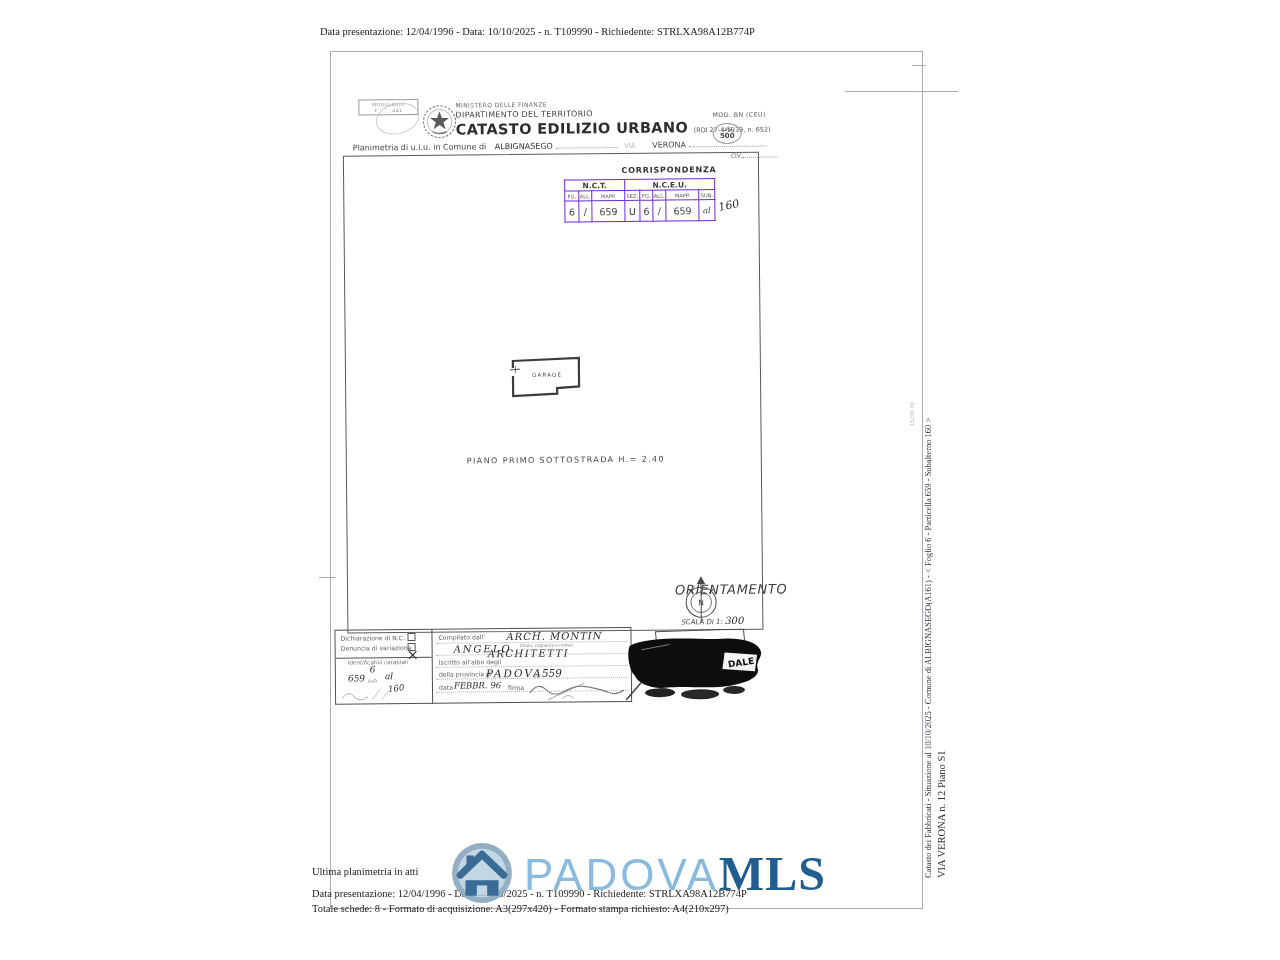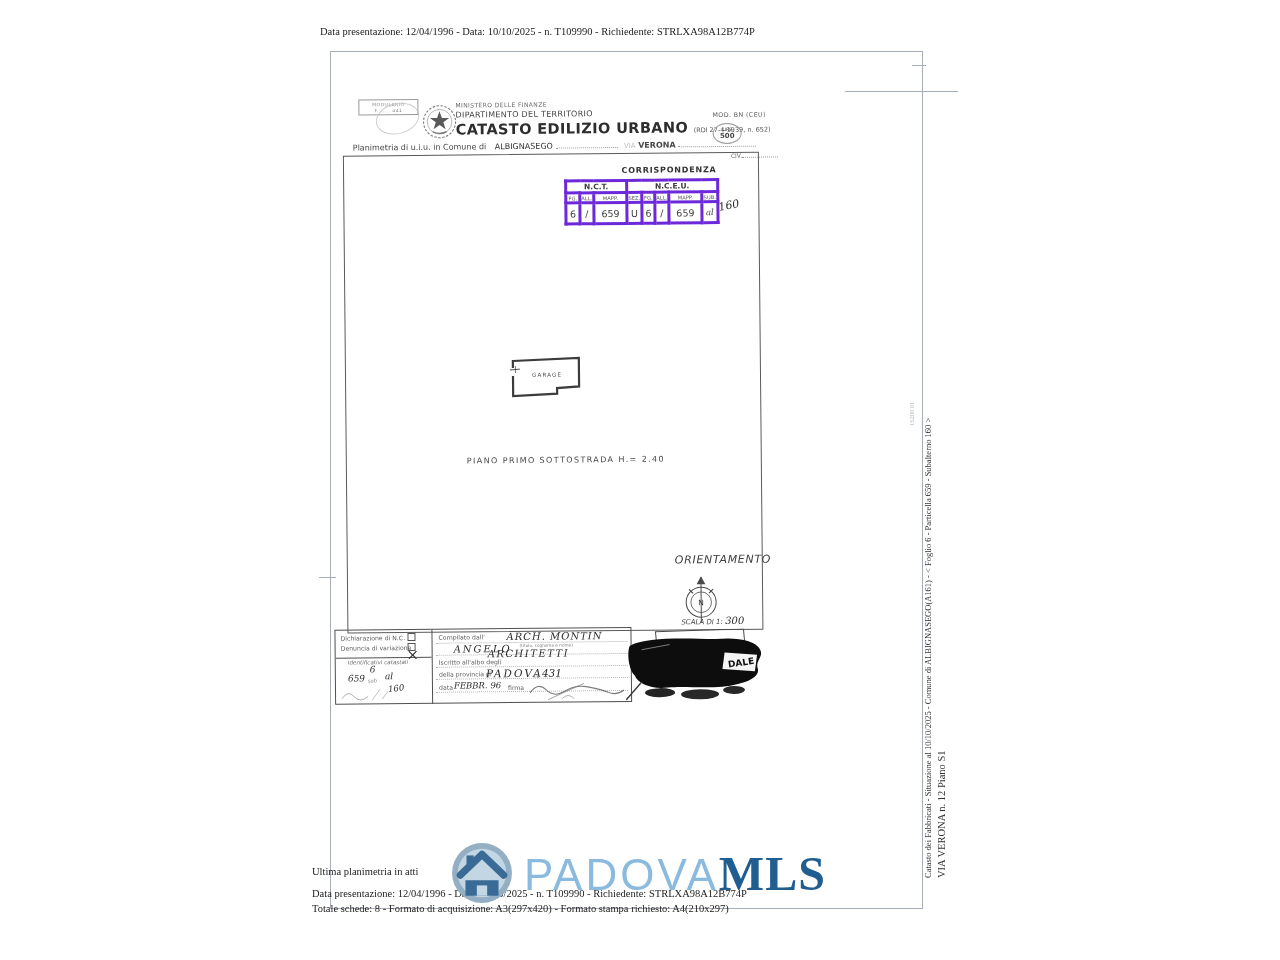--- a/index.html
+++ b/index.html
@@ -18,21 +18,21 @@
   .stamp-scribble { position:absolute; left:379px; top:101px; width:44px; height:31px; border:1px solid #bdbdbd; border-radius:50%; transform:rotate(-14deg); opacity:.75; }
   .ministero { font-size:6px; letter-spacing:.4px; color:#6a6a6a; }
   .dipartimento { font-size:8px; color:#454545; margin-top:2px; letter-spacing:.3px; }
   .titolo { font-size:14.5px; font-weight:bold; color:#2d2d2d; letter-spacing:.4px; margin-top:2px; }
   .titolo-rif { font-size:6.5px; font-weight:normal; color:#555; letter-spacing:0; }
   .lire-oval { position:absolute; left:716px; top:124px; width:29px; height:21px; border:1px solid #999; border-radius:50%; text-align:center; color:#444; padding-top:3px; }
   .dotted { border-bottom:1px dotted #999; display:inline-block; height:9px; }
   .plan-frame { position:absolute; left:346px; top:153px; width:416px; height:478px; border:1px solid #5a5a5a; }
   .corr-title { position:absolute; left:592px; top:166px; width:160px; text-align:center; font-size:8px; letter-spacing:.8px; color:#333; font-weight:600; }
   .corr-table { position:absolute; left:567px; top:179px; border-collapse:collapse; table-layout:fixed; }
-  .corr-table td { border:3px solid #6d28d9; text-align:center; color:#3d3d3d; overflow:visible; }
+  .corr-table td { border:1px solid #6d28d9; text-align:center; color:#3d3d3d; overflow:visible; }
   .corr-table tr.grp td { font-size:7.5px; font-weight:600; height:11px; }
   .corr-table tr.hdr td { font-size:5.2px; height:10px; color:#555; }
   .corr-table tr.val td { font-size:9.5px; height:21px; }
   .formbox { position:absolute; left:333px; top:627px; width:297px; height:75px; border:1px solid #4f4f4f; }
   .formbox .tiny { font-size:6.2px; color:#5e5e5e; }
   .chk { position:absolute; width:8px; height:8px; border:1px solid #555; }
   .dotlead { position:absolute; border-bottom:1px dotted #b5b5b5; height:1px; }
   .blob-wrap { position:absolute; left:624px; top:630px; width:142px; height:74px; }
   .logo-wrap { position:absolute; left:451px; top:842px; }
   .brand { position:absolute; left:524px; top:846px; white-space:nowrap; }
@@ -74,21 +74,21 @@
   <div class="lire-oval">
     <div style="font-size:4.5px;">LIRE</div>
     <div style="font-size:7px; font-weight:bold;">500</div>
   </div>
 
   <div class="abs" style="left:356px; top:139px; font-size:8px; color:#474747; white-space:nowrap;">
     <span>Planimetria di u.i.u. in Comune di</span>
     <span style="margin-left:6px; color:#333;text-align:right;">ALBIGNASEGO</span>
     <span class="dotted" style="width:62px;"></span>
     <span style="color:#c0c0c0; margin-left:4px; font-size:7px;">VIA</span>
-    <span style="margin-left:0; color:#474747;font-weight:bold;">VERONA</span>
+    <span style="margin-left:14px; color:#474747;">VERONA</span>
     <span class="dotted" style="width:78px;"></span>
   </div>
   <div class="abs" style="left:734px; top:150px; font-size:6px; color:#6a6a6a;">
     <span>CIV.</span><span class="dotted" style="width:36px;"></span>
   </div>
 
   <div class="plan-frame"></div>
 
   <div class="corr-title">CORRISPONDENZA</div>
   <table class="corr-table">
@@ -134,21 +134,21 @@
   <svg class="abs" style="left:511px; top:355px;" width="74" height="44" viewBox="0 0 74 44">
     <path d="M3,5 L69,2.5 L69,31 L47,32.5 L47,38 L3,40 Z" fill="none" stroke="#3c3c3c" stroke-width="2.2"></path>
     <line x1="3" y1="12" x2="3" y2="20" stroke="#ffffff" stroke-width="3.4"></line>
     <line x1="-1" y1="14" x2="10" y2="13.2" stroke="#3c3c3c" stroke-width="0.9"></line>
     <line x1="5.5" y1="10" x2="5.5" y2="17" stroke="#3c3c3c" stroke-width="0.7"></line>
     <text x="22" y="21" font-size="5.5" letter-spacing="1.2" fill="#444" font-family="DejaVu Sans, sans-serif">GARAGE</text>
   </svg>
 
   <div class="abs" style="left:467px; top:455px; font-size:8px; letter-spacing:1.4px; color:#474747;">PIANO  PRIMO  SOTTOSTRADA  H.=  2.40</div>
 
-  <div class="abs" style="left:674px; top:554px; font-size:11px; font-style:italic; letter-spacing:.7px; color:#3f3f3f;text-align:center;">ORIENTAMENTO</div>
+  <div class="abs" style="left:674px; top:583px; font-size:13px; font-style:italic; letter-spacing:.7px; color:#3f3f3f;text-align:center;">ORIENTAMENTO</div>
   <svg class="abs" style="left:683px; top:577px;" width="34" height="46" viewBox="0 0 34 46">
     <circle cx="17" cy="26" r="15" fill="none" stroke="#4a4a4a" stroke-width="1"></circle>
     <circle cx="17" cy="26" r="10.3" fill="none" stroke="#4a4a4a" stroke-width="0.8"></circle>
     <line x1="17" y1="1" x2="17" y2="46" stroke="#4a4a4a" stroke-width="1"></line>
     <polygon points="17,0 12.6,8 21.4,8" fill="#4a4a4a"></polygon>
     <line x1="5" y1="13" x2="9" y2="17" stroke="#4a4a4a" stroke-width="1.2"></line>
     <line x1="29" y1="13" x2="25" y2="17" stroke="#4a4a4a" stroke-width="1.2"></line>
     <text x="14" y="29" font-size="7.5" fill="#333" font-family="DejaVu Sans, sans-serif">N</text>
   </svg>
   <div class="abs" style="left:680px; top:616px; font-size:7px; font-style:italic; color:#474747; white-space:nowrap;">
@@ -189,21 +189,21 @@
 
     <div class="abs tiny" style="left:103px; top:4px;">Compilato dall'</div>
     <div class="abs hand" style="left:142px; top:1.5px; font-size:10px; letter-spacing:1px;margin-left:29px;">ARCH.  MONTIN</div>
     <div class="abs hand" style="left:118px; top:14px; font-size:10px; letter-spacing:2px;text-align:center;">ANGELO</div>
     <div class="abs" style="left:184px; top:14px; font-size:4.2px; color:#7a7a7a;">(titolo, cognome e nome)</div>
     <div class="abs tiny" style="left:103px; top:28.5px;">Iscritto all'albo degli</div>
     <div class="abs hand" style="left:152px; top:19px; font-size:10px; letter-spacing:1.5px;">ARCHITETTI</div>
     <div class="abs tiny" style="left:103px; top:41px;">della provincia di</div>
     <div class="abs hand" style="left:150px; top:37.5px; font-size:10.5px; letter-spacing:2px;">PADOVA</div>
     <div class="abs tiny" style="left:198px; top:43px;">n.</div>
-    <div class="abs hand" style="left:206px; top:38px; font-size:10.5px;">431</div>
+    <div class="abs hand" style="left:206px; top:38px; font-size:10.5px;">559</div>
     <div class="abs tiny" style="left:103px; top:54px;">data</div>
     <div class="abs hand" style="left:118px; top:51px; font-size:8.5px;">FEBBR. 96</div>
     <div class="abs tiny" style="left:172px; top:55px;">firma</div>
     <svg class="abs" style="left:186px; top:50px;" width="108" height="24" viewBox="0 0 108 24">
       <path d="M8,14 q8,-11 16,-3 t18,2 t20,-5 t24,6 q8,4 16,-2" fill="none" stroke="#5c5c5c" stroke-width="1.1" opacity=".8"></path>
       <path d="M26,21 L62,5" fill="none" stroke="#6a6a6a" stroke-width="0.9" opacity=".7"></path>
       <path d="M40,20 q6,-6 12,0" fill="none" stroke="#6a6a6a" stroke-width="0.9" opacity=".6"></path>
     </svg>
   </div>
 

